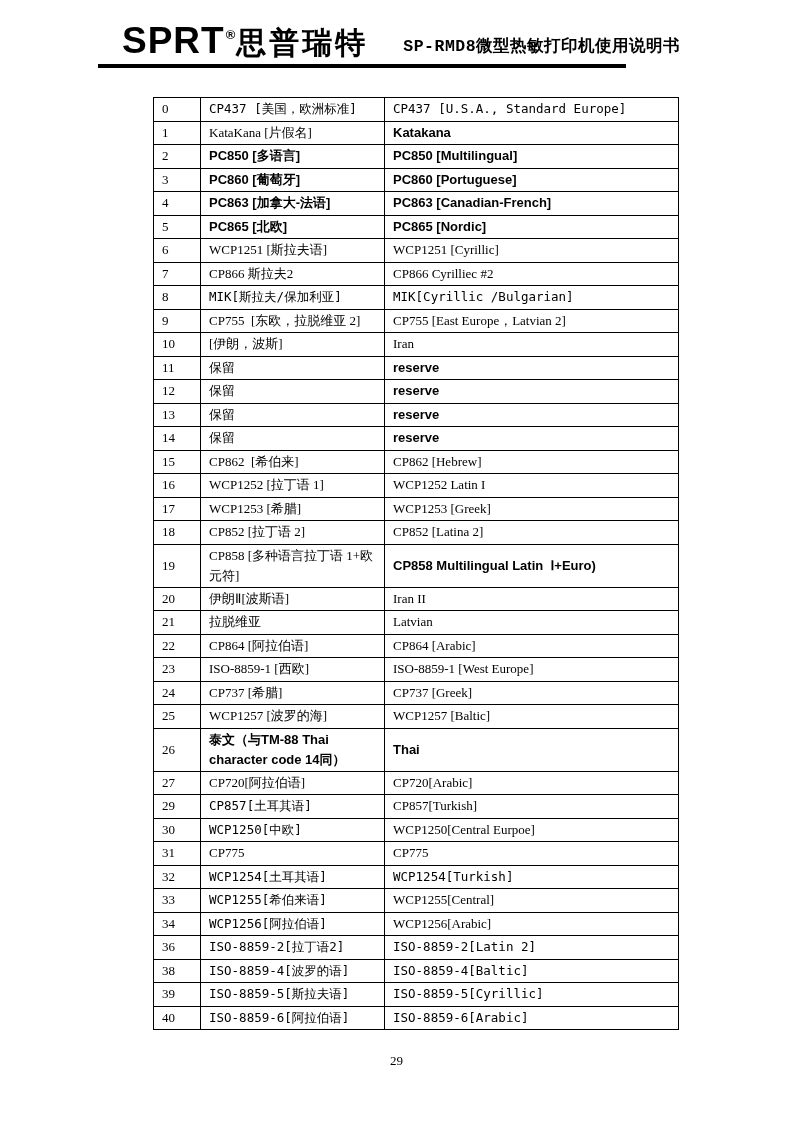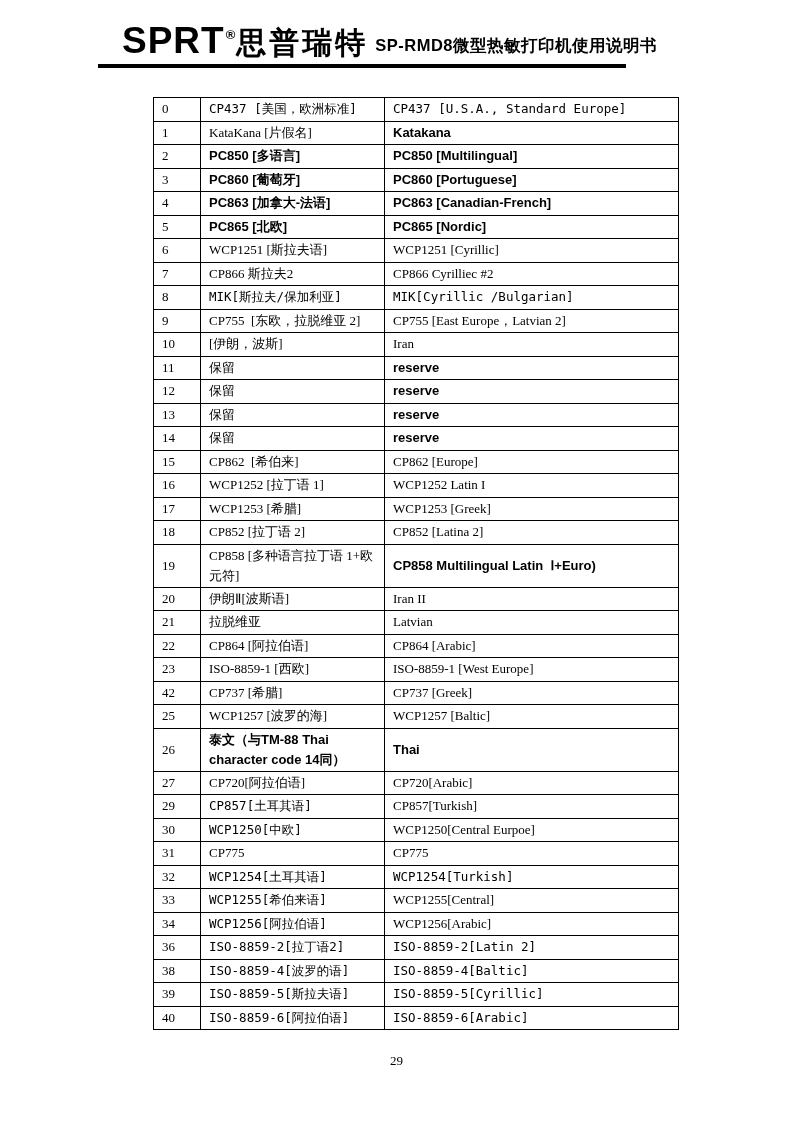--- a/index.html
+++ b/index.html
@@ -7,22 +7,22 @@
         font-family:"Liberation Serif",serif;color:#000;}
 
   
   .header{position:absolute;left:98px;top:22px;width:528px;}
   .header-inner{display:flex;align-items:flex-end;}
   .logo{margin-left:24px;font-family:"Liberation Sans",sans-serif;font-weight:bold;
         line-height:1;white-space:nowrap;}
   .logo-latin{font-size:37px;letter-spacing:1px;}
   .logo-reg{font-size:13px;vertical-align:14px;margin:0 1px;}
   .logo-cn{font-size:30px;letter-spacing:3px;}
-  .doc-title{font-family:Liberation Sans, sans-serif;font-weight:bold;font-size:16.5px;
-        margin-left:7px;padding-bottom:2px;letter-spacing:0.5px;white-space:nowrap;text-align:center;}
+  .doc-title{font-family:Liberation Mono, monospace;font-weight:bold;font-size:16.5px;
+        margin-left:35px;padding-bottom:2px;letter-spacing:0.5px;white-space:nowrap;text-align:center;}
   .header-rule{height:3.5px;background:#000;margin-top:5px;}
 
   
   .codepage-table{position:absolute;left:153px;top:97px;width:525px;
         border-collapse:collapse;table-layout:fixed;}
   .codepage-table td{border:1px solid #000;font-size:13px;line-height:20px;
         height:20.5px;padding:1px 4px 1px 8px;vertical-align:middle;overflow:hidden;}
   td.col-n{font-family:"Liberation Serif",serif;}
   .f-serif{font-family:"Liberation Serif",serif;margin-left:11px;}
   .f-sans{font-family:"Liberation Sans",sans-serif;font-weight:bold;}
@@ -125,21 +125,21 @@
           <td class="f-sans">reserve</td>
         </tr>
         <tr>
           <td class="col-n">14</td>
           <td class="f-serif">保留</td>
           <td class="f-sans">reserve</td>
         </tr>
         <tr>
           <td class="col-n">15</td>
           <td class="f-serif">CP862 &nbsp;[希伯来]</td>
-          <td class="f-serif">CP862 [Europe]</td>
+          <td class="f-serif">CP862 [Hebrew]</td>
         </tr>
         <tr>
           <td class="col-n">16</td>
           <td class="f-serif">WCP1252 [拉丁语 1]</td>
           <td class="f-serif">WCP1252 Latin I</td>
         </tr>
         <tr>
           <td class="col-n">17</td>
           <td class="f-serif">WCP1253 [希腊]</td>
           <td class="f-serif">WCP1253 [Greek]</td>
@@ -168,21 +168,21 @@
           <td class="col-n">22</td>
           <td class="f-serif">CP864 [阿拉伯语]</td>
           <td class="f-serif">CP864 [Arabic]</td>
         </tr>
         <tr>
           <td class="col-n">23</td>
           <td class="f-serif">ISO-8859-1 [西欧]</td>
           <td class="f-serif">ISO-8859-1 [West Europe]</td>
         </tr>
         <tr>
-          <td class="col-n">42</td>
+          <td class="col-n">24</td>
           <td class="f-serif">CP737 [希腊]</td>
           <td class="f-serif">CP737 [Greek]</td>
         </tr>
         <tr>
           <td class="col-n">25</td>
           <td class="f-serif">WCP1257 [波罗的海]</td>
           <td class="f-serif">WCP1257 [Baltic]</td>
         </tr>
         <tr>
           <td class="col-n">26</td>

